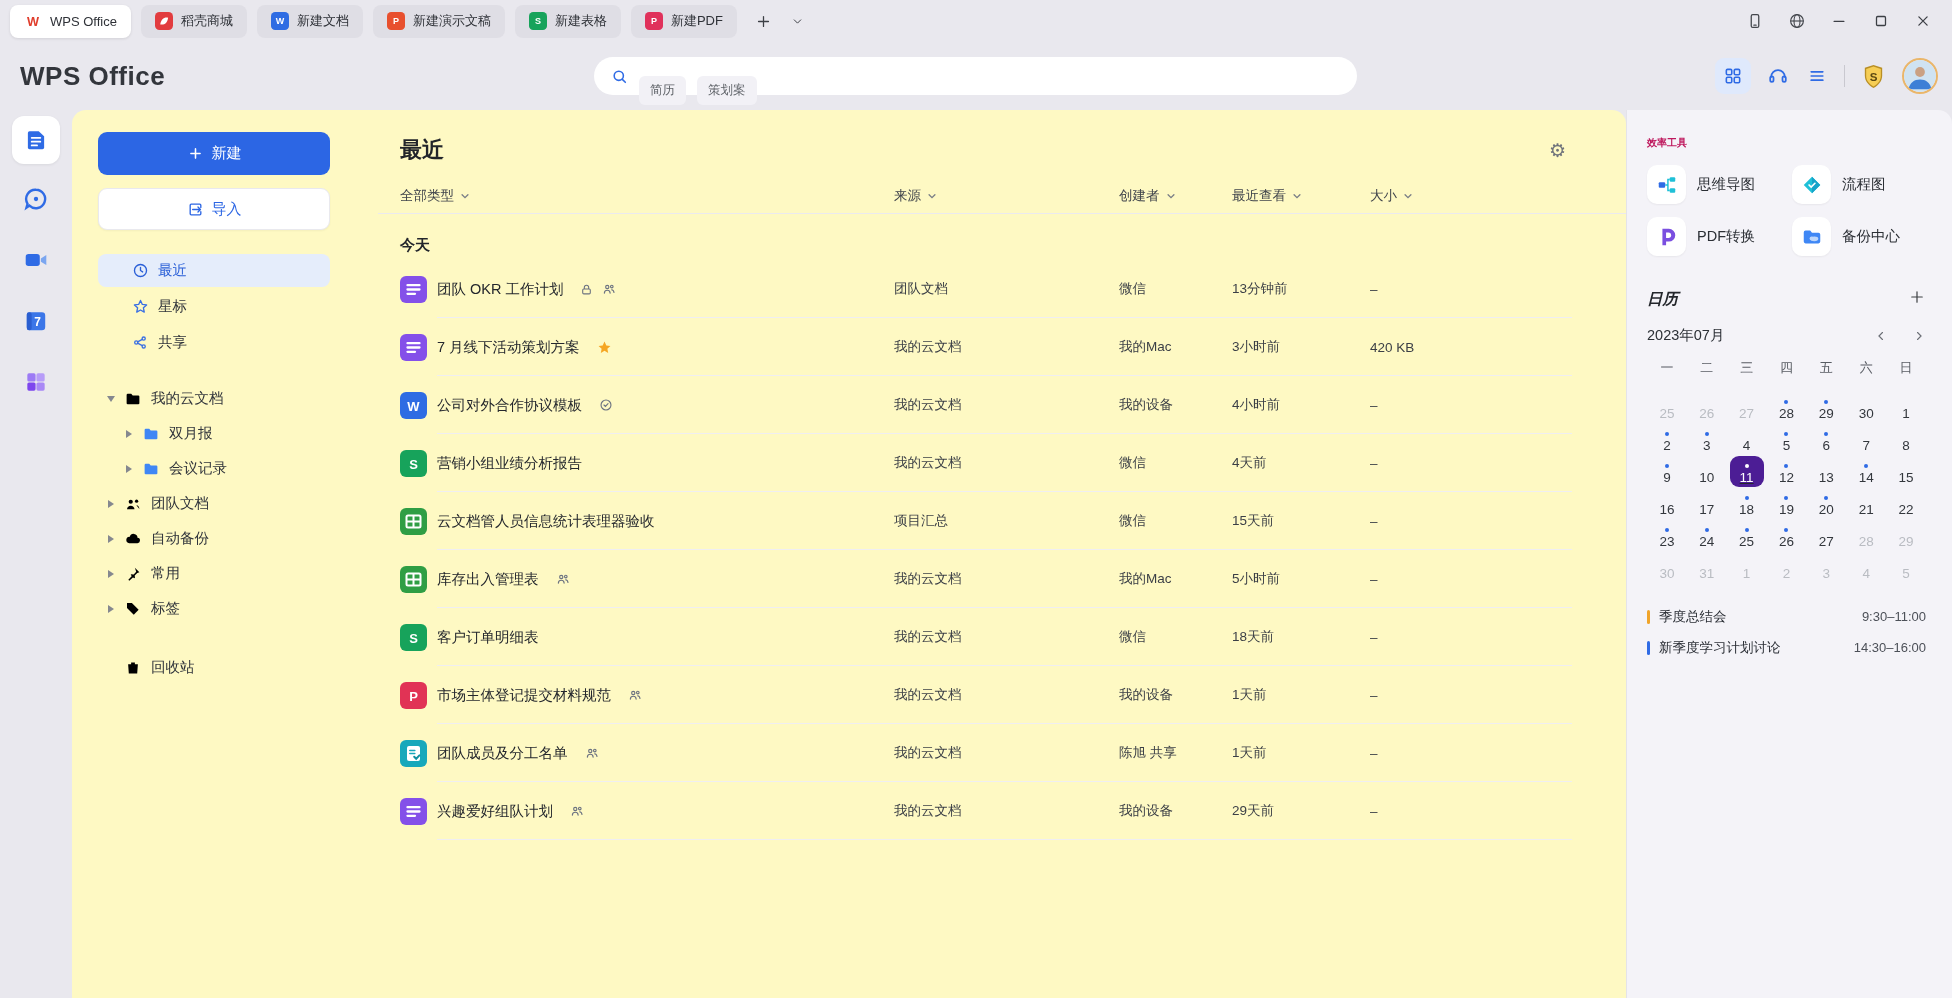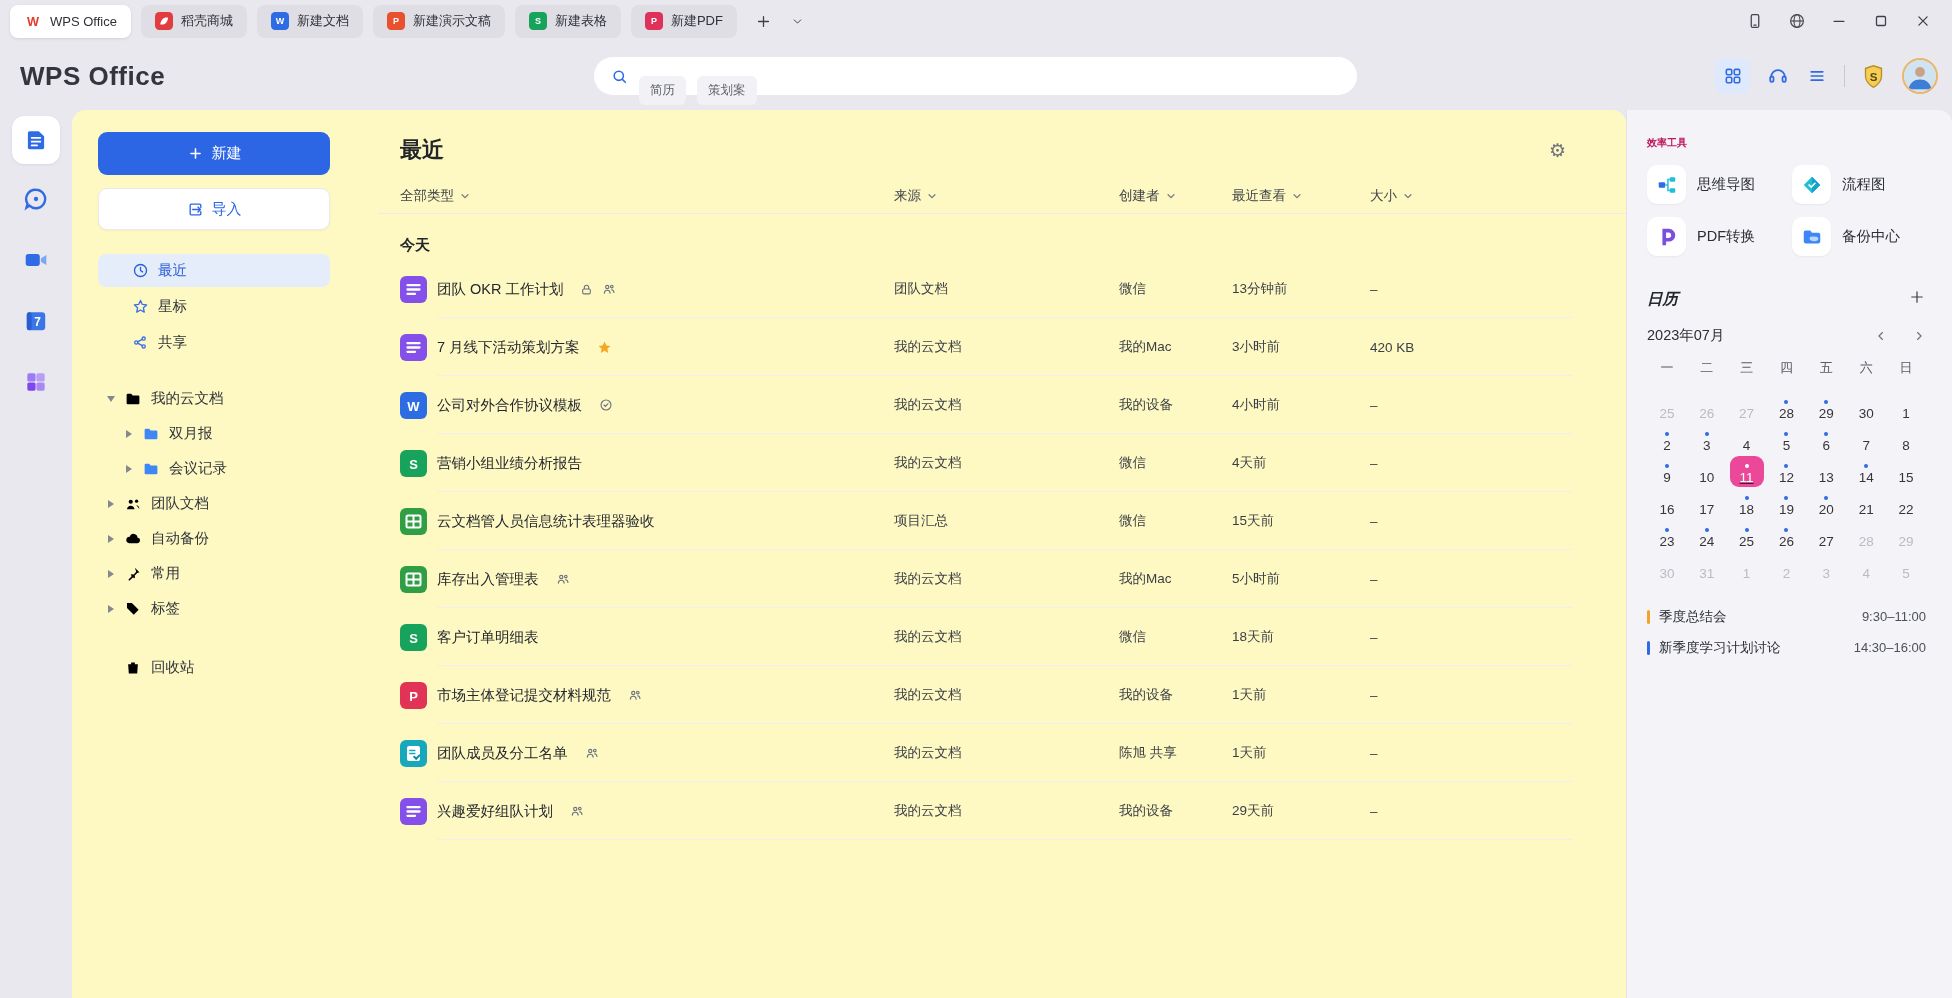--- a/index.html
+++ b/index.html
@@ -96,21 +96,21 @@
   .cal-nav { margin-left:auto; display:flex; align-items:center; gap:24px; }
   .cal-grid { margin-top:10px; display:grid; grid-template-columns:repeat(7,1fr); }
   .wd { height:26px; display:flex; align-items:center; justify-content:center; font-size:13px; color:#585c63; }
   .day { height:32px; display:flex; align-items:flex-end; justify-content:center; }
   .day-inner { width:34px; height:31px; border-radius:9px; display:flex; flex-direction:column;
     align-items:center; justify-content:flex-end; padding-bottom:2px; }
   .day .dt { width:4px; height:4px; border-radius:2px; background:#2f6be5; margin-bottom:2px; visibility:hidden; }
   .day.dot .dt { visibility:visible; }
   .day .num { font-size:13.5px; line-height:15px; color:#33373d; }
   .day.muted .num { color:#b9bcc2; }
-  .day.sel .day-inner { background:#ec4899;text-decoration:underline; }
+  .day.sel .day-inner { background:#4c1d95;text-decoration:underline; }
   .day.sel .num { color:#fff; }
   .day.sel .dt { background:#fff; visibility:visible; }
   .events { margin-top:18px; }
   .event { display:flex; align-items:center; height:31px; font-size:13.5px; color:#2b2f36; }
   .ebar { width:3px; height:14px; border-radius:2px; margin-right:9px; flex:none; }
   .etime { margin-left:auto; font-size:13px; color:#4c5058; }
 </style>
 </head>
 <body>
 

